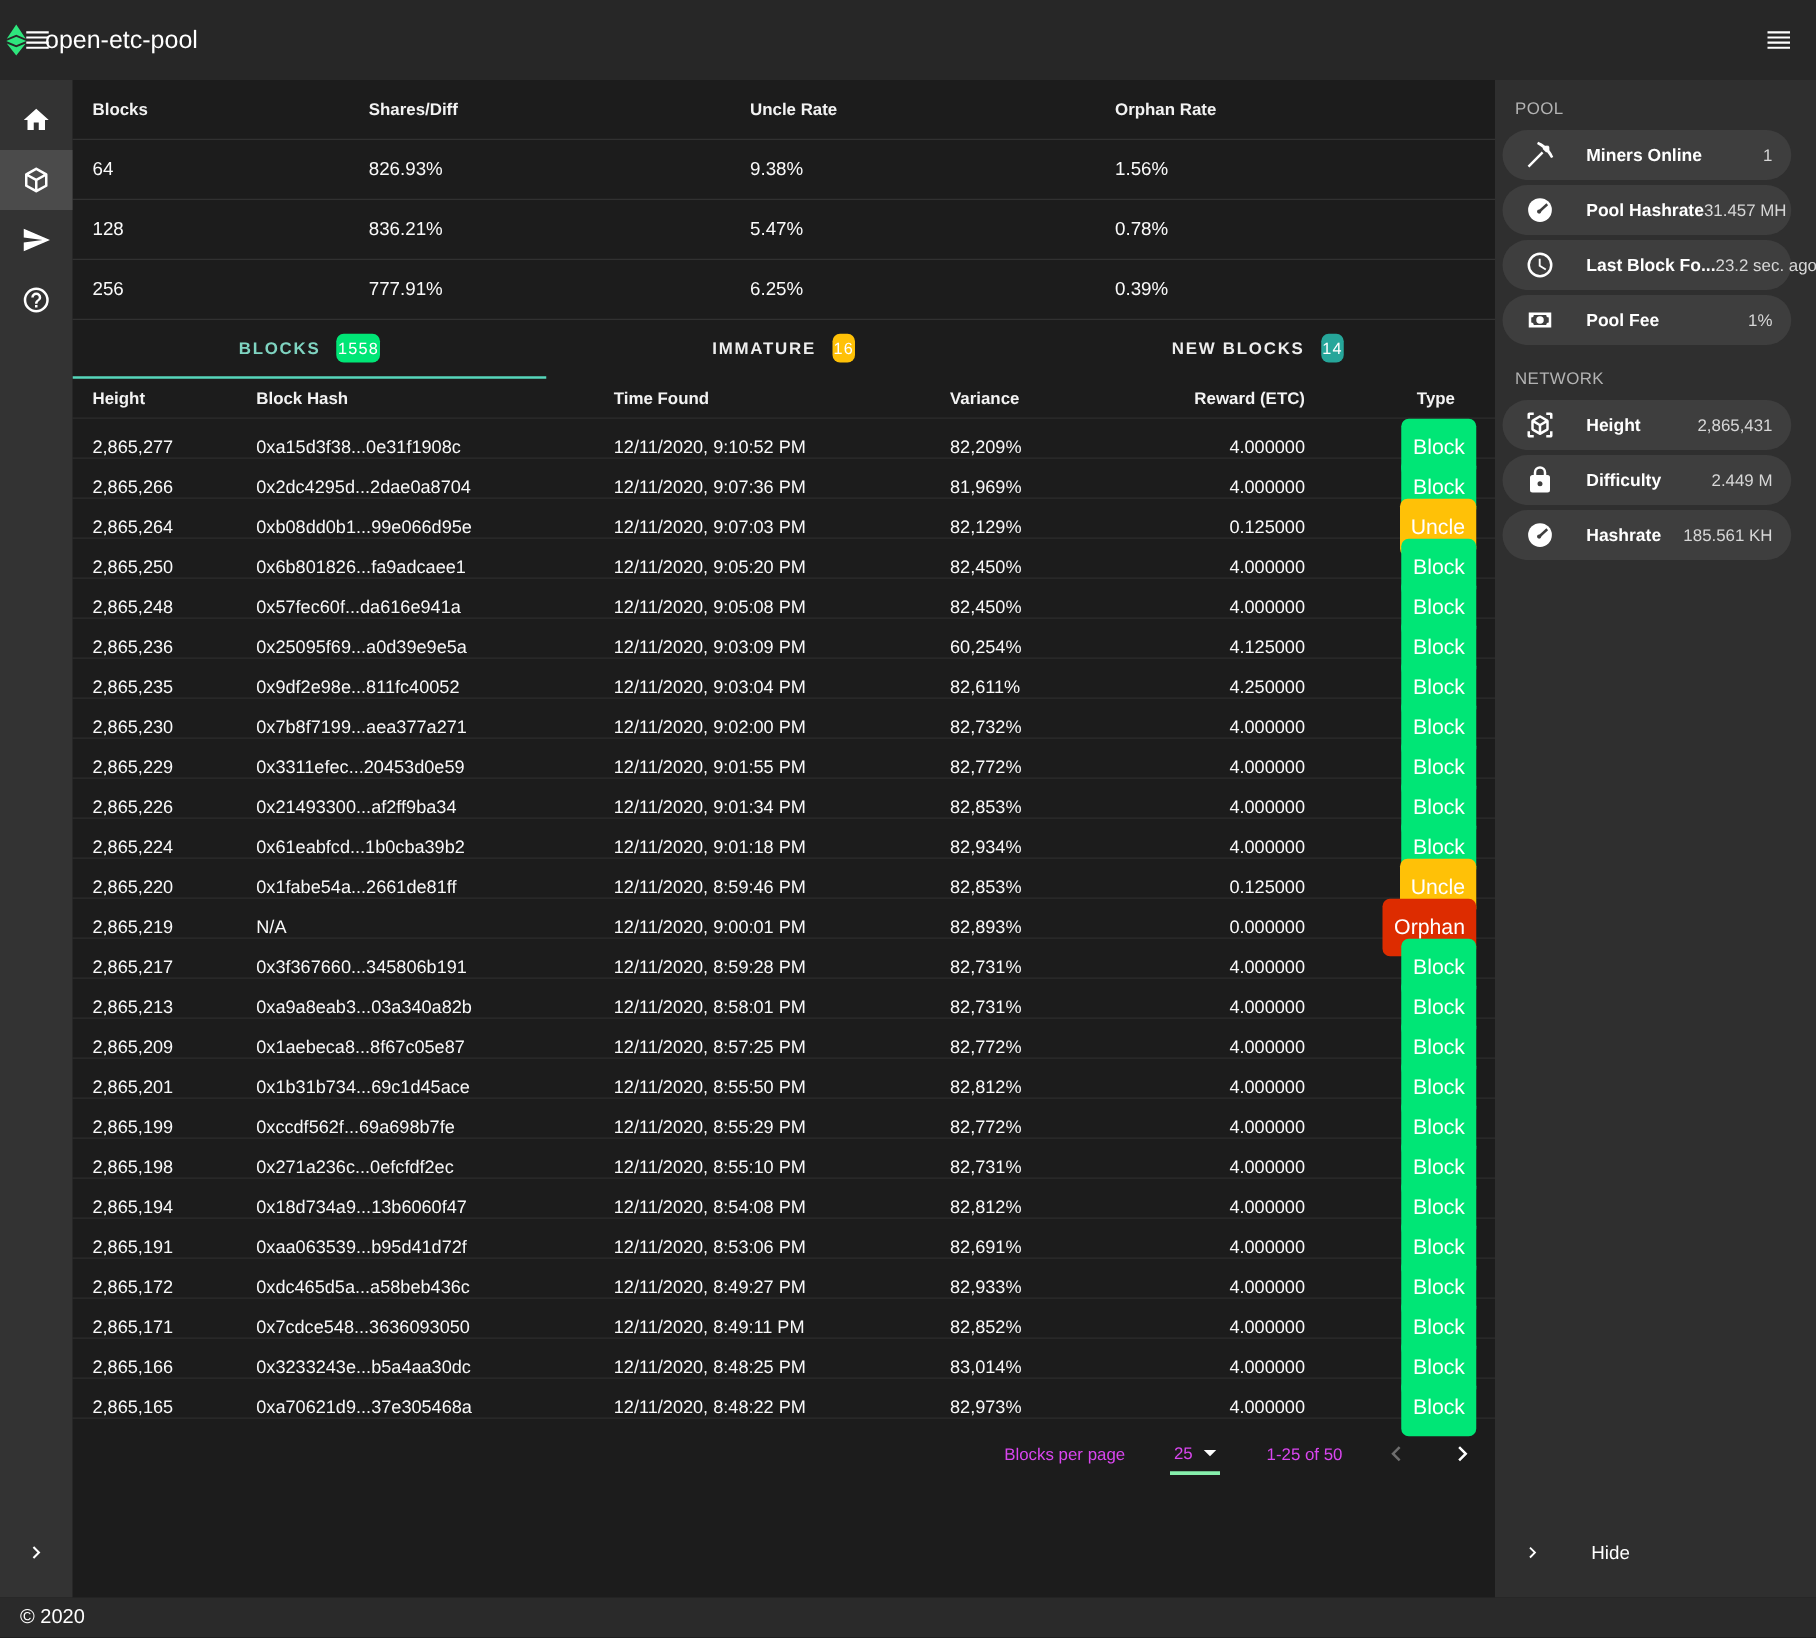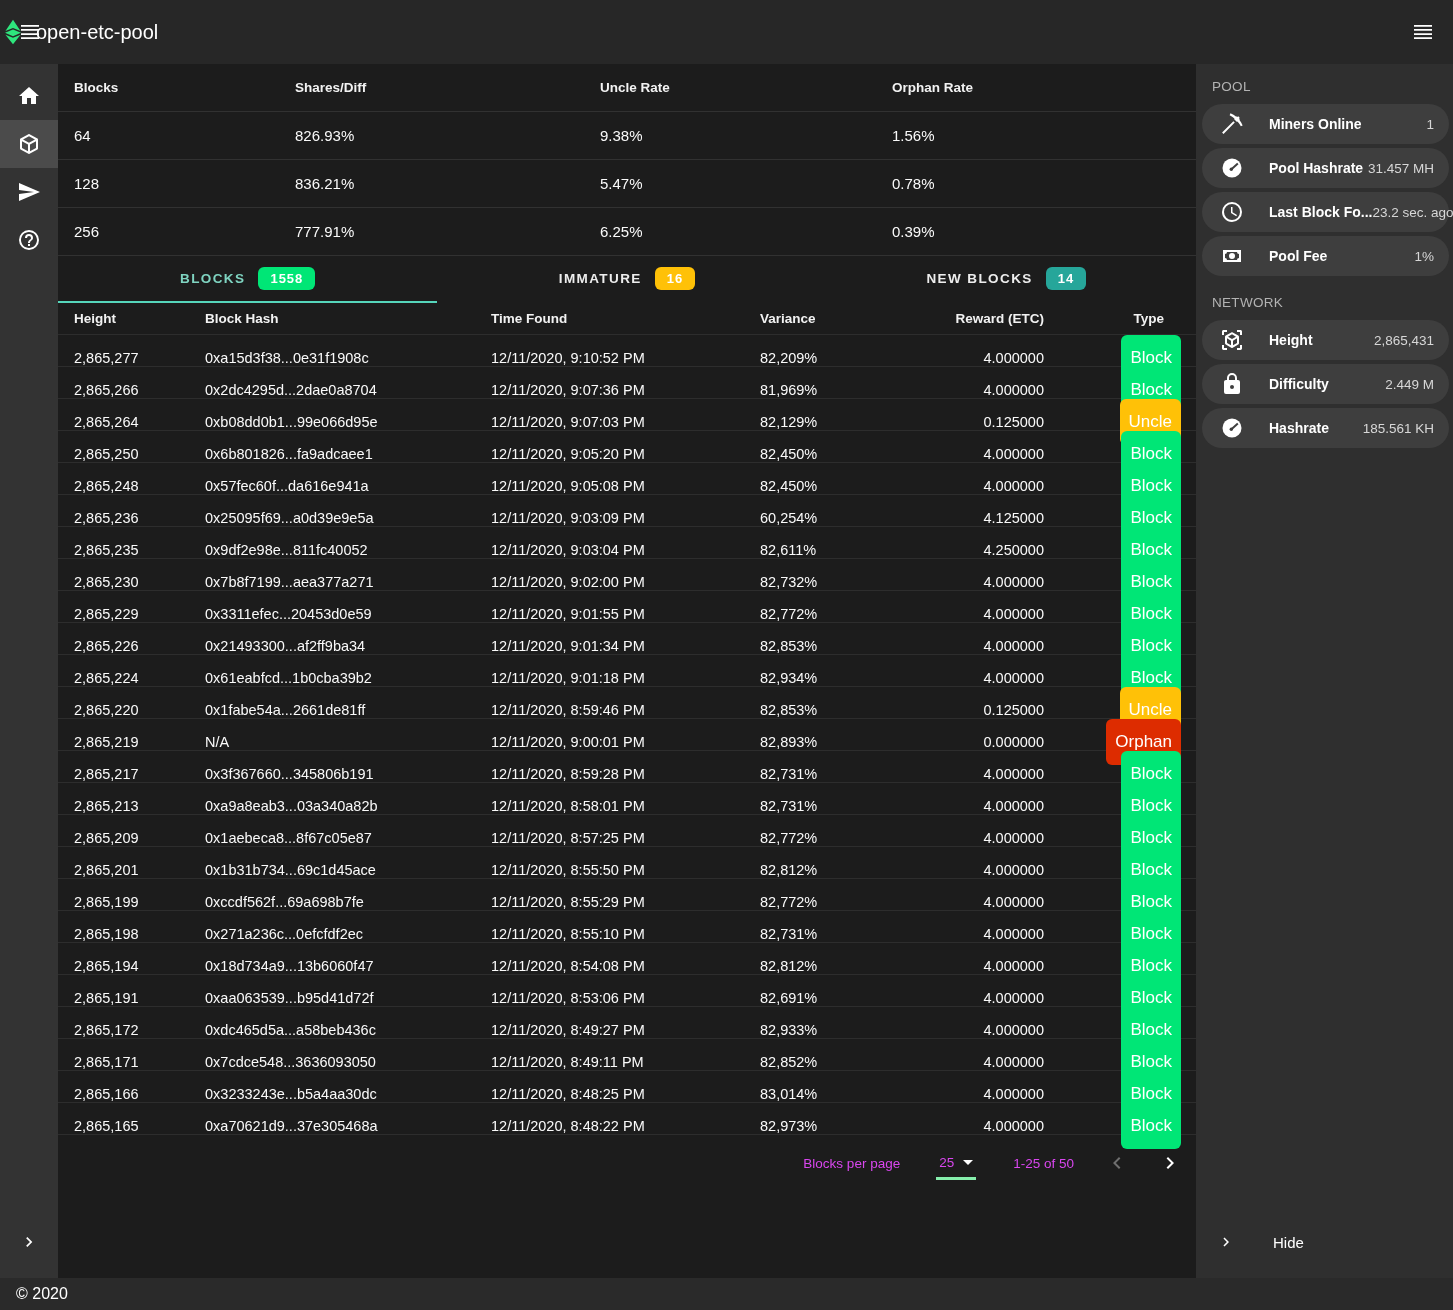--- a/index.html
+++ b/index.html
@@ -31,21 +31,21 @@
   .main{position:absolute;top:64px;left:58px;width:1138px;bottom:32px;background:#1c1c1c}
 
   
   .stats-row{display:grid;grid-template-columns:237px 305px 292px 1fr;height:48px;align-items:center;border-bottom:1px solid #313131;font-size:15px;color:#fafafa}
   .stats-row > :first-child{padding-left:16px}
   .stats-row.head{font-size:13.5px;font-weight:bold;color:#f2f2f2}
 
   
   .tabs{display:flex;height:47px}
   .tab{flex:1;display:flex;align-items:center;justify-content:center;gap:13px;font-size:13.5px;font-weight:bold;letter-spacing:1.4px;color:#ededed;border-bottom:2px solid transparent;cursor:pointer}
-  .tab-badge{border-radius:6px;padding:4px 12px;font-size:13px;font-weight:bold;color:#fff;letter-spacing:1px}
+  .tab-badge{border-radius:6px;padding:4px 1px;font-size:13px;font-weight:normal;color:#fff;letter-spacing:1px}
 
   
   .brow{display:grid;grid-template-columns:147px 286px 269px 150px 134px 1fr;height:32px;align-items:center;border-bottom:1px solid #2d2d2d;font-size:14.5px;color:#fafafa}
   .brow > :first-child{padding-left:16px}
   .brow.head{font-size:13.5px;font-weight:bold;color:#f2f2f2}
   .cell-reward{text-align:right}
   .cell-type-head{text-align:right;padding-right:32px}
   .cell-type{display:flex;justify-content:flex-end;padding-right:15px}
   .type-badge{min-width:54px;text-align:left;padding:13px 9px;border-radius:6px;font-size:17px;color:#fff}
 
@@ -53,21 +53,21 @@
   .pagination{height:52px;display:flex;align-items:center;justify-content:flex-end;font-size:13.5px;color:#d946ef;padding-right:13px;margin-top:2px}
   .per-page{display:flex;align-items:center;gap:9px;border-bottom:3px solid #86efac;padding:2px 3px 7px 3px;margin:6px 37px 0 36px;cursor:pointer}
   .caret{width:0;height:0;border-left:5px solid transparent;border-right:5px solid transparent;border-top:5px solid #fff}
   .range{margin-right:30px}
   .page-btn{width:26px;height:26px;display:flex;align-items:center;justify-content:center;color:#fff}
   .page-btn.prev{color:#6e6e6e;margin-right:27px}
 
   
   .sidebar{position:absolute;top:64px;right:0;width:257px;bottom:32px;background:#2f2f2f;z-index:5}
   .section-title{color:#b3b3b3;font-size:13.5px;padding:15px 16px 10px;letter-spacing:.3px}
-  .pill{height:40px;margin:0 4px 4px 6px;background:#3e3e3e;border-radius:20px;display:flex;align-items:center;padding:0 15px 0 18px;cursor:pointer}
+  .pill{height:40px;margin:0 20px 4px 6px;background:#3e3e3e;border-radius:20px;display:flex;align-items:center;padding:0 15px 0 18px;cursor:pointer}
   .pill-icon{width:24px;height:24px;color:#fff;margin-right:25px;flex:0 0 auto}
   .pill-label{font-weight:bold;font-size:14px;white-space:nowrap;color:#fff}
   .pill-value{margin-left:auto;color:#d7d7d7;font-size:13.5px;white-space:nowrap;text-align:right}
   .hide-row{position:absolute;bottom:14px;left:0;width:100%;height:44px;display:flex;align-items:center;cursor:pointer;color:#fff}
   .hide-icon{margin-left:21px}
   .hide-label{margin-left:38px;font-size:15px}
 
   
   .footer{position:absolute;left:0;bottom:0;width:1453px;height:32px;background:#2a2a2a;display:flex;align-items:center;padding-left:16px;font-size:16px;color:#fff;z-index:7}
 </style>

